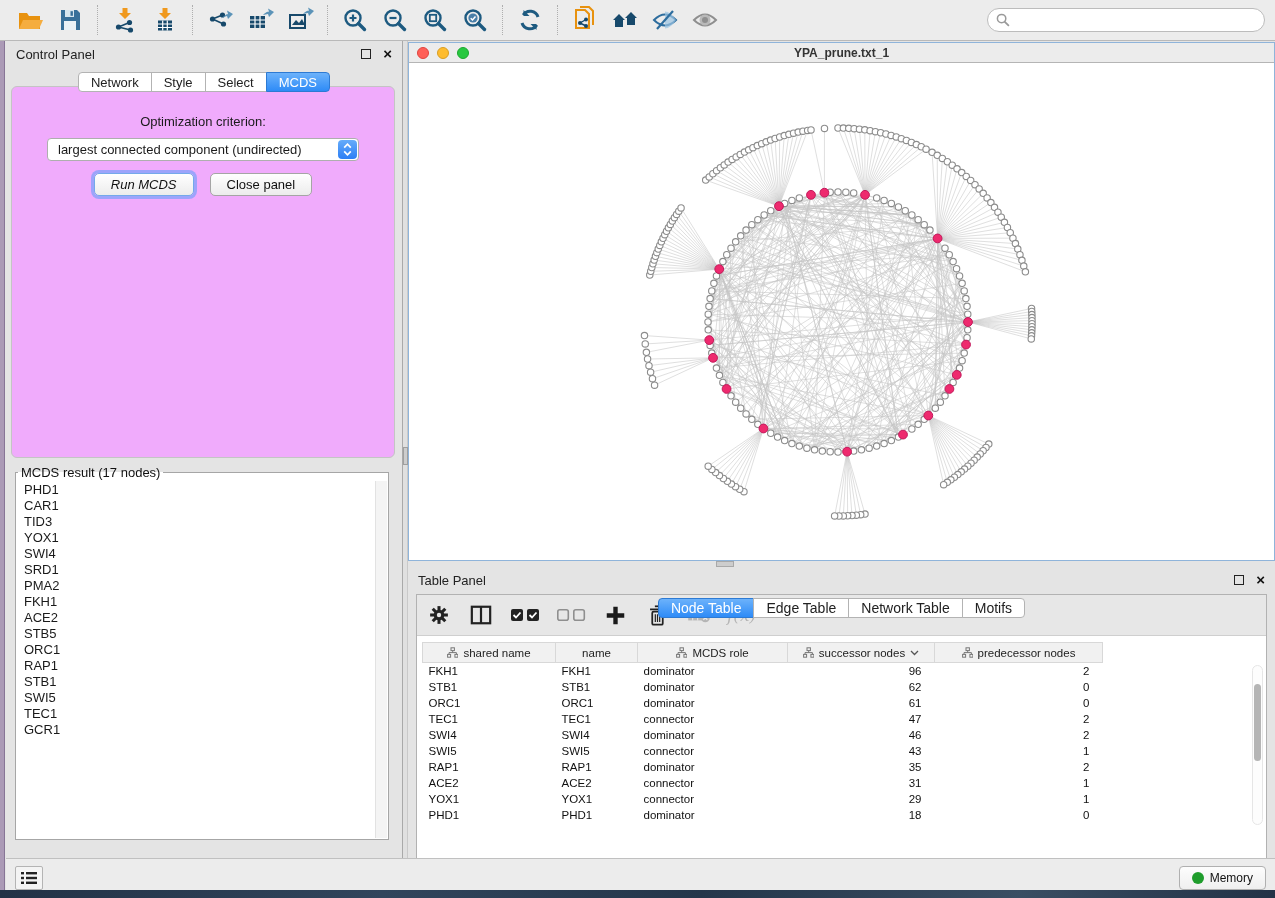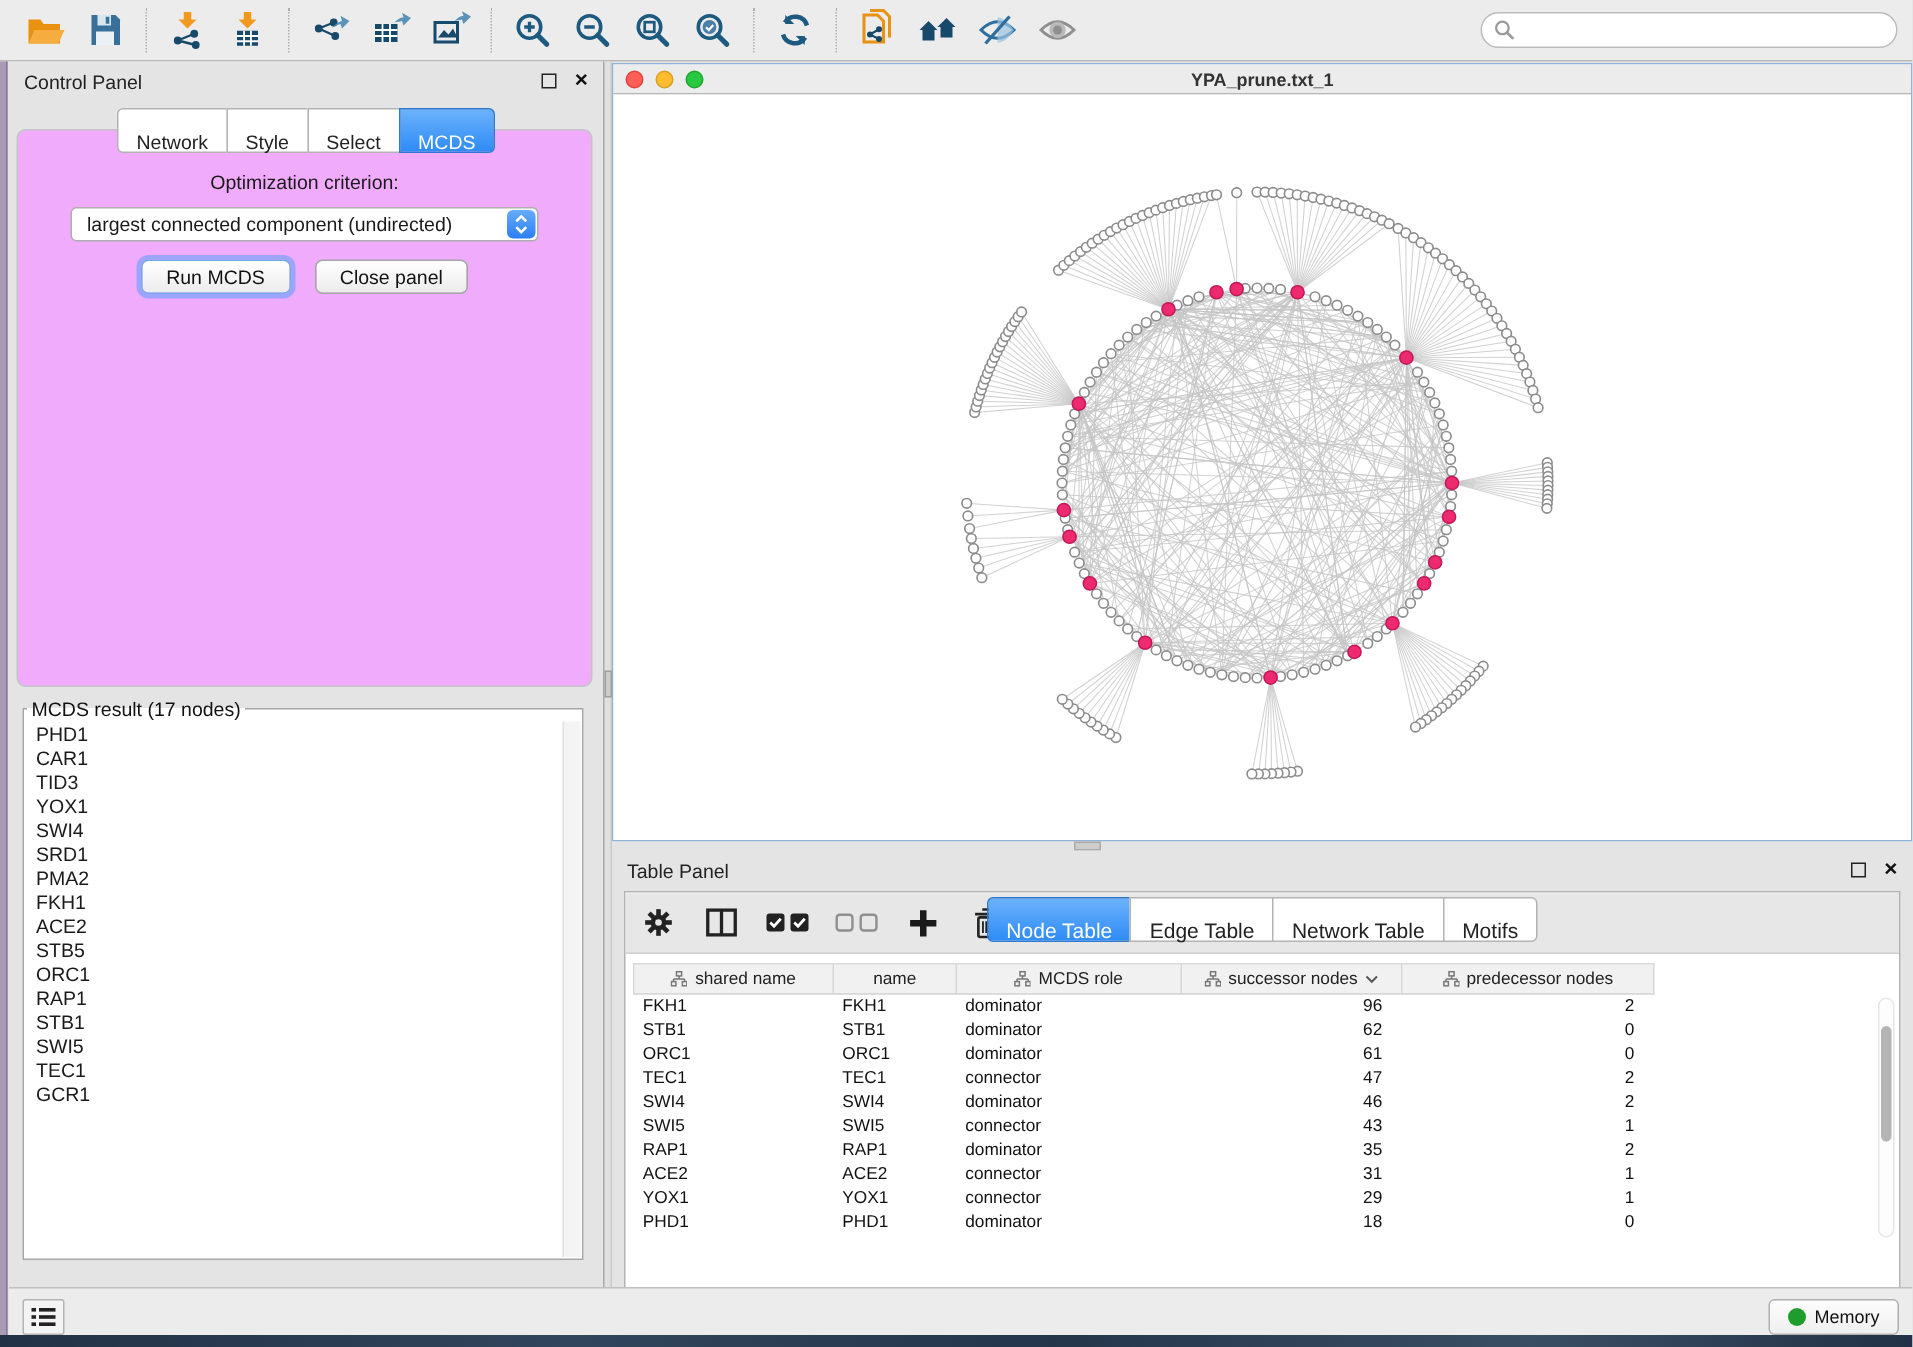--- a/index.html
+++ b/index.html
@@ -21,37 +21,37 @@
   .desktop-bottom { position:absolute; left:0; right:0; bottom:0; height:8px;
     background:linear-gradient(90deg,#223246,#31455c 30%,#24364a 55%,#3a4e63 80%,#223246);}
 
   
   .control-panel { position:absolute; left:6px; top:41px; width:396px; bottom:40px; background:#e4e4e4; }
   .panel-titlebar { height:26px; display:flex; align-items:center; padding:0 10px; font-size:13px; color:#222; }
   .panel-titlebar .spacer { flex:1; }
   .float-icon { width:10px; height:10px; border:1.6px solid #222; margin-right:12px; display:inline-block; }
   .close-icon { font-size:15px; font-weight:bold; color:#111; line-height:10px; }
   .tabs { display:flex; justify-content:center; position:relative; z-index:2; margin-top:5px; }
-  .tab { background:#fff; border:1px solid #b3b3b3; padding:14px 12px; font-size:13px; margin-left:-1px;
+  .tab { background:#fff; border:1px solid #b3b3b3; padding:2px 12px; font-size:13px; margin-left:-1px;
     height:20px; line-height:15px; color:#222; }
   .tab:first-child { border-radius:4px 0 0 4px; margin-left:0; }
   .tab:last-child { border-radius:0 4px 4px 0; }
   .tab.sel { background:linear-gradient(#6cb2fb,#2e8bf7); border-color:#2d7ad3; color:#fff; }
   .inner-panel { position:absolute; left:5px; right:7px; top:45px; height:372px; background:#f0abfc;
     border:1px solid #c4c4c4; border-radius:6px; }
   .opt-label { text-align:center; font-size:13px; margin-top:27px; }
   .dropdown { width:312px; height:23px; margin:9px auto 0 auto; background:#fff; border:1px solid #aeaeae;
     border-radius:4px; display:flex; align-items:center; }
   .dropdown .txt { flex:1; font-size:13px; padding-left:10px; white-space:nowrap; overflow:hidden; }
   .stepper { width:19px; height:19px; margin-right:1px; border-radius:4px;
     background:linear-gradient(#66acfa,#2c7ef5); display:flex; align-items:center; justify-content:center; }
   .btn-row { display:flex; justify-content:center; gap:16px; margin-top:12px; }
   .mac-btn { height:23px; padding:0 16px; font-size:13px; font-family:inherit; color:#111;
     background:linear-gradient(#ffffff,#ececec); border:1px solid #a5a5a5; border-radius:5px; }
-  .mac-btn.focused { box-shadow:0 0 0 3px rgba(88,158,250,0.55); border-color:#74a9ea; }
+  .mac-btn.focused { box-shadow:0 0 0 3px rgba(88,158,250,0.55); border-color:#74a9ea;font-style:italic; }
   .result-box { position:absolute; left:9px; right:13px; top:424px; bottom:18px; background:#fff;
     border:1px solid #a6a6a6; }
   .result-box legend { font-size:13px; padding:0 3px; margin-left:2px; color:#111; }
   .result-list { position:absolute; left:0; right:14px; top:2px; bottom:2px; overflow:hidden;
     font-size:13px; line-height:16px; padding-left:8px; }
   .result-scroll { position:absolute; right:1px; top:1px; bottom:1px; width:12px; background:#f4f4f4;
     border-left:1px solid #e2e2e2; }
 
   
   .v-divider { position:absolute; left:402px; top:41px; width:6px; bottom:40px; background:#e0e0e0;

